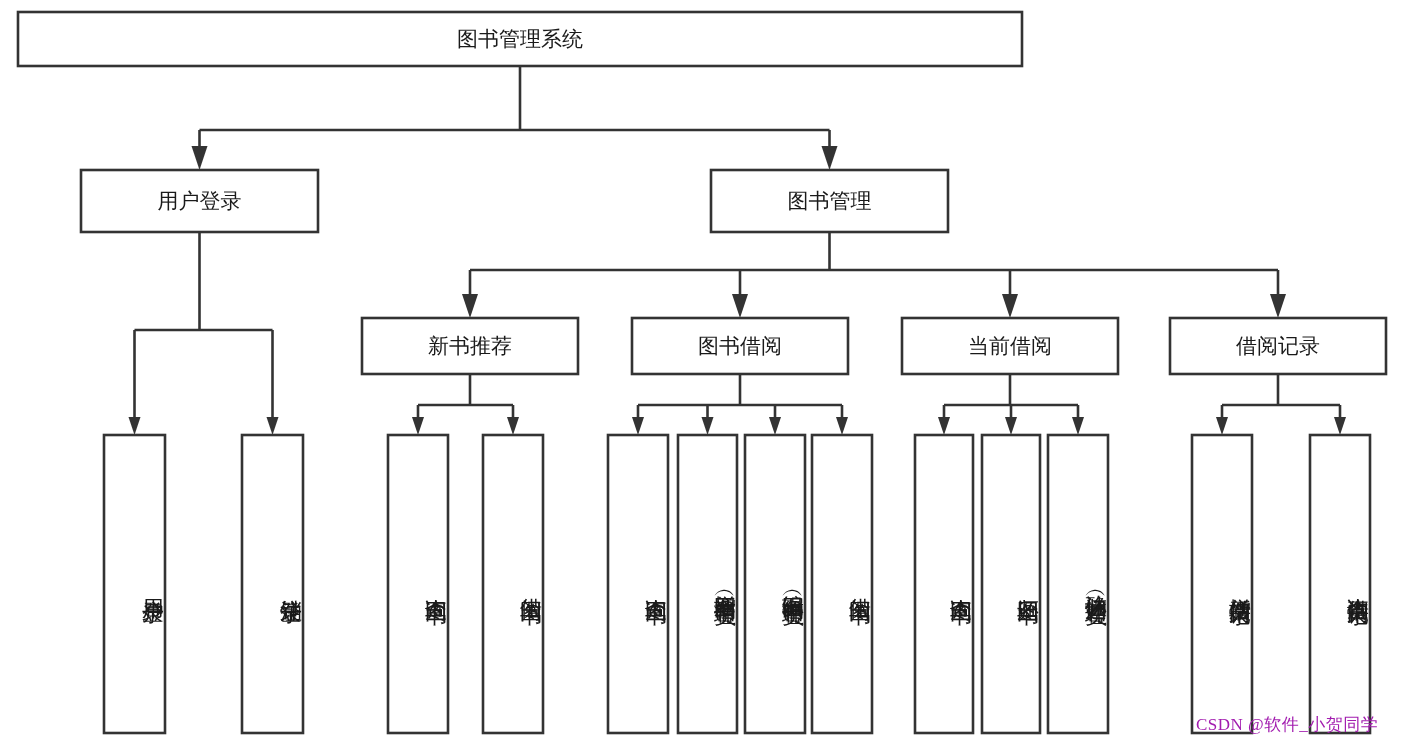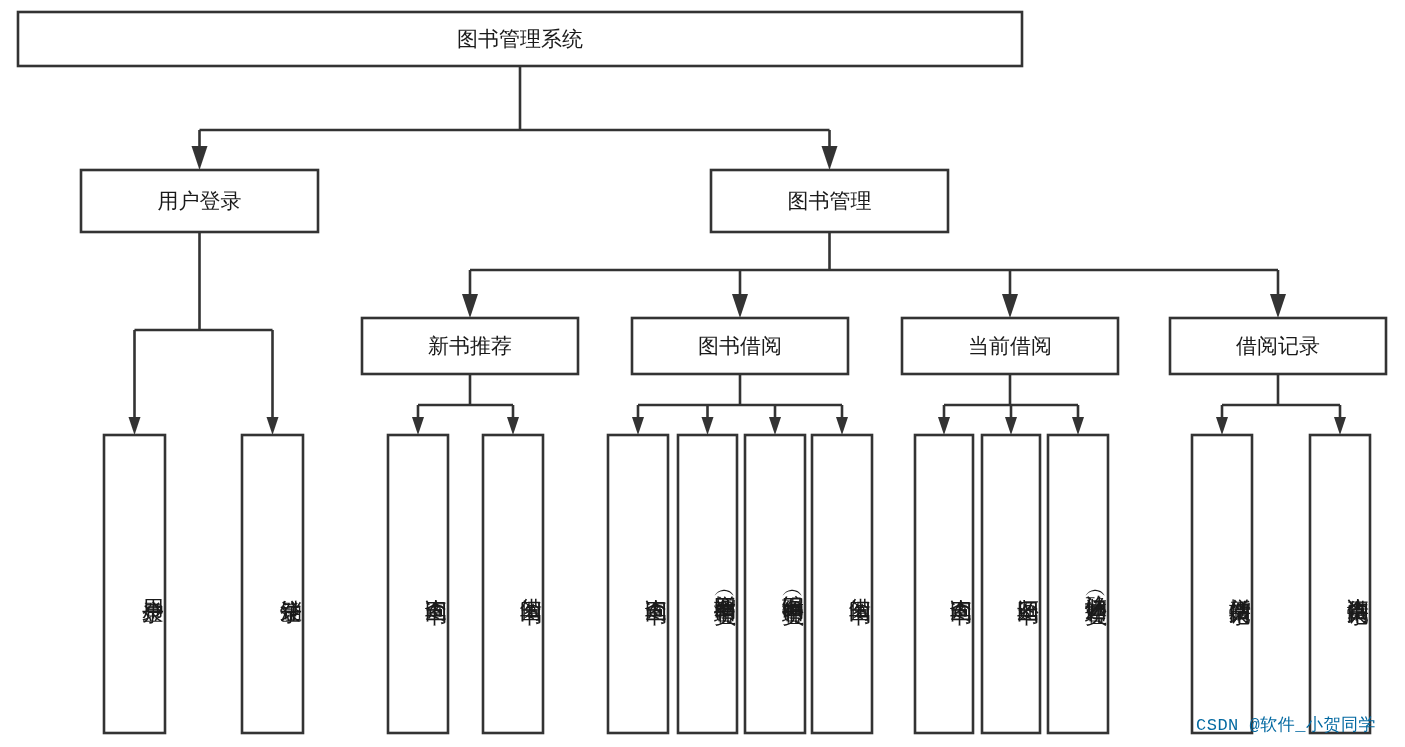--- a/index.html
+++ b/index.html
@@ -58,23 +58,23 @@
     color: #1a1a1a;
     letter-spacing: 1.5px;
     white-space: nowrap;
     display: flex;
     align-items: flex-start;
     justify-content: center;
     pointer-events: none;
   }
   .watermark {
     position: absolute;
-    font-family: Liberation Mono, monospace;
+    font-family: Liberation Serif, serif;
     font-size: 17px;
-    color: #0369a1;
+    color: #a21caf;
     white-space: nowrap;
     letter-spacing: 0.5px;
   }
 </style>
 </head>
 <body>
 
 <div id="diagram-root">
 
   <svg class="diagram-svg" viewBox="0 0 1405 747">

